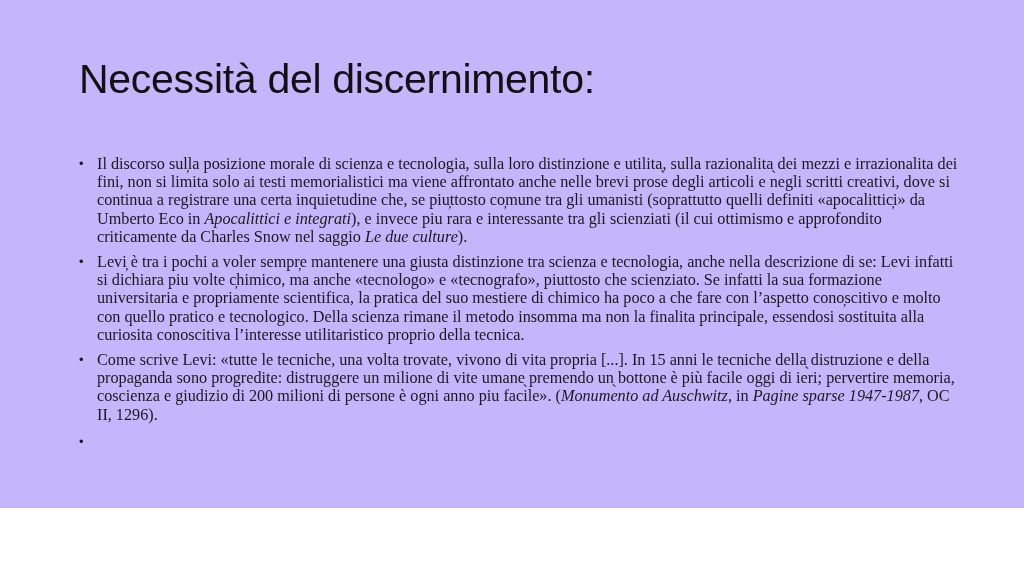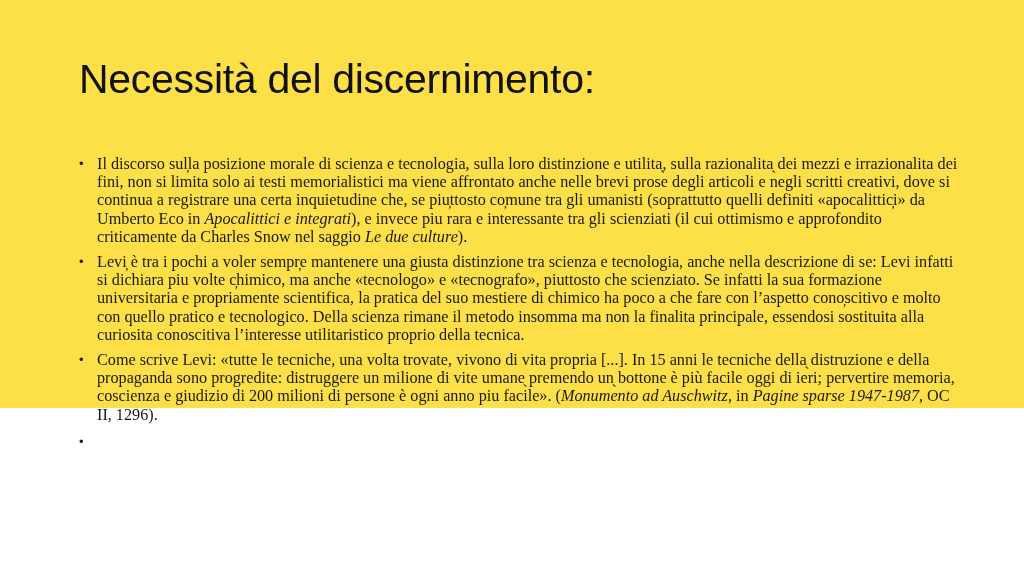--- a/index.html
+++ b/index.html
@@ -10,22 +10,22 @@
     body {
       width: 1024px;
       height: 576px;
       overflow: hidden;
       position: relative;
       color: #1a1a1a;
     }
     .slide {
       position: absolute;
       left: 0; top: 0;
-      width: 1024px; height: 408px;
-      background: #fde047;
+      width: 1024px; height: 508px;
+      background: #c4b5fd;
     }
     .title {
       position: absolute;
       left: 79px;
       top: 52px;
       margin: 0;
       font-family: "Liberation Sans", "DejaVu Sans", sans-serif;
       font-weight: 400;
       font-size: 41px;
       line-height: 54px;

